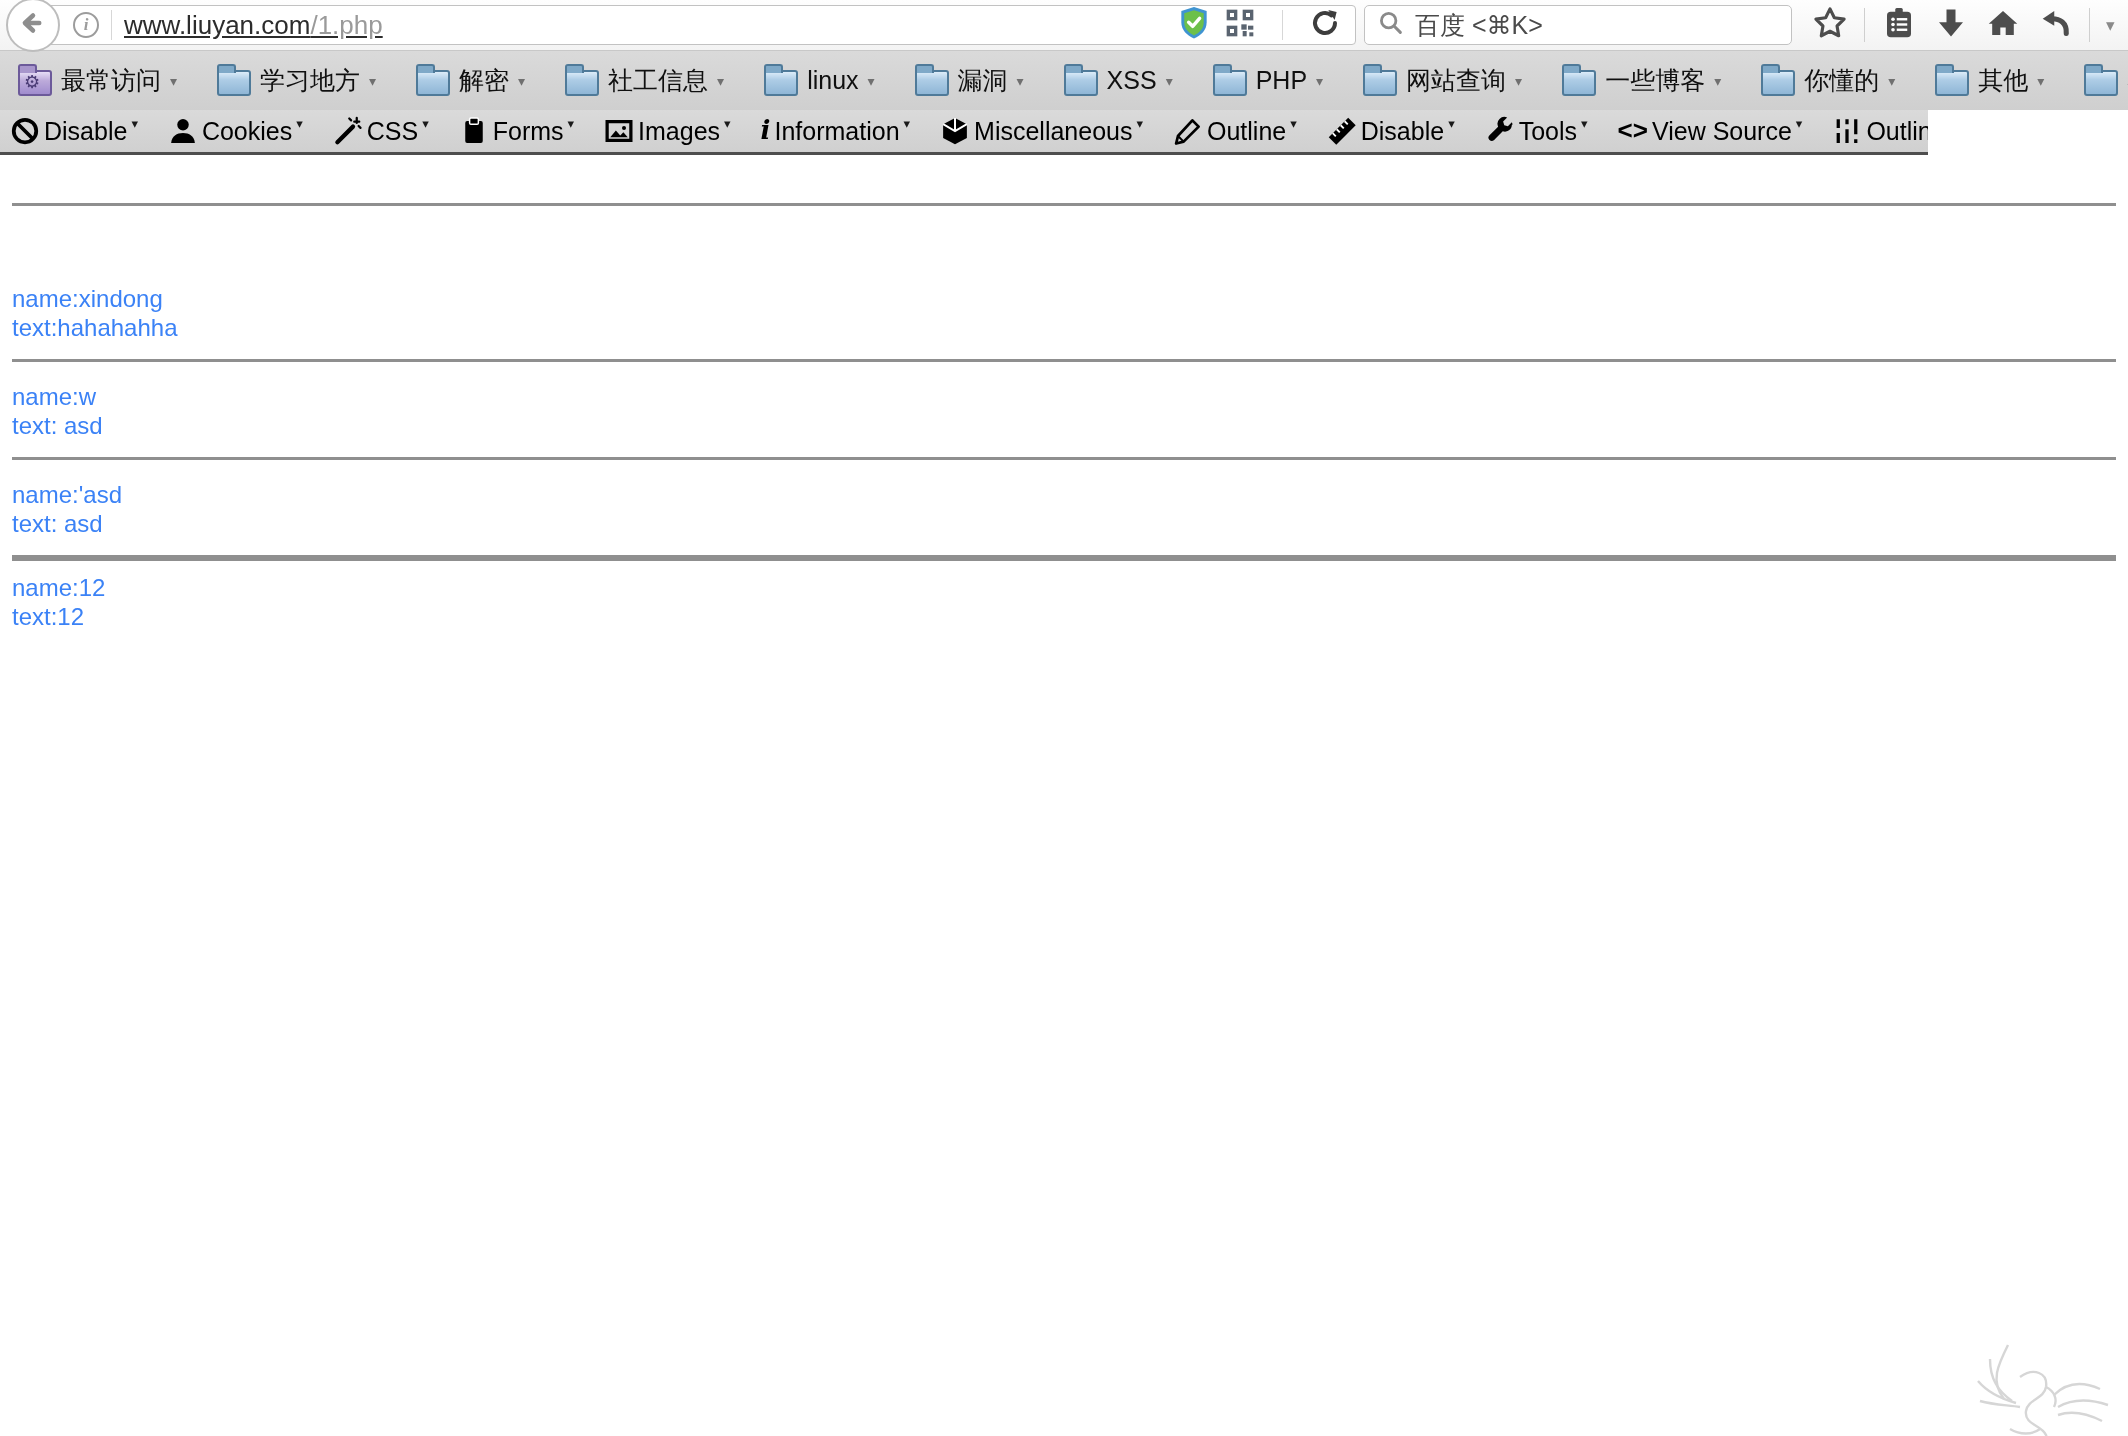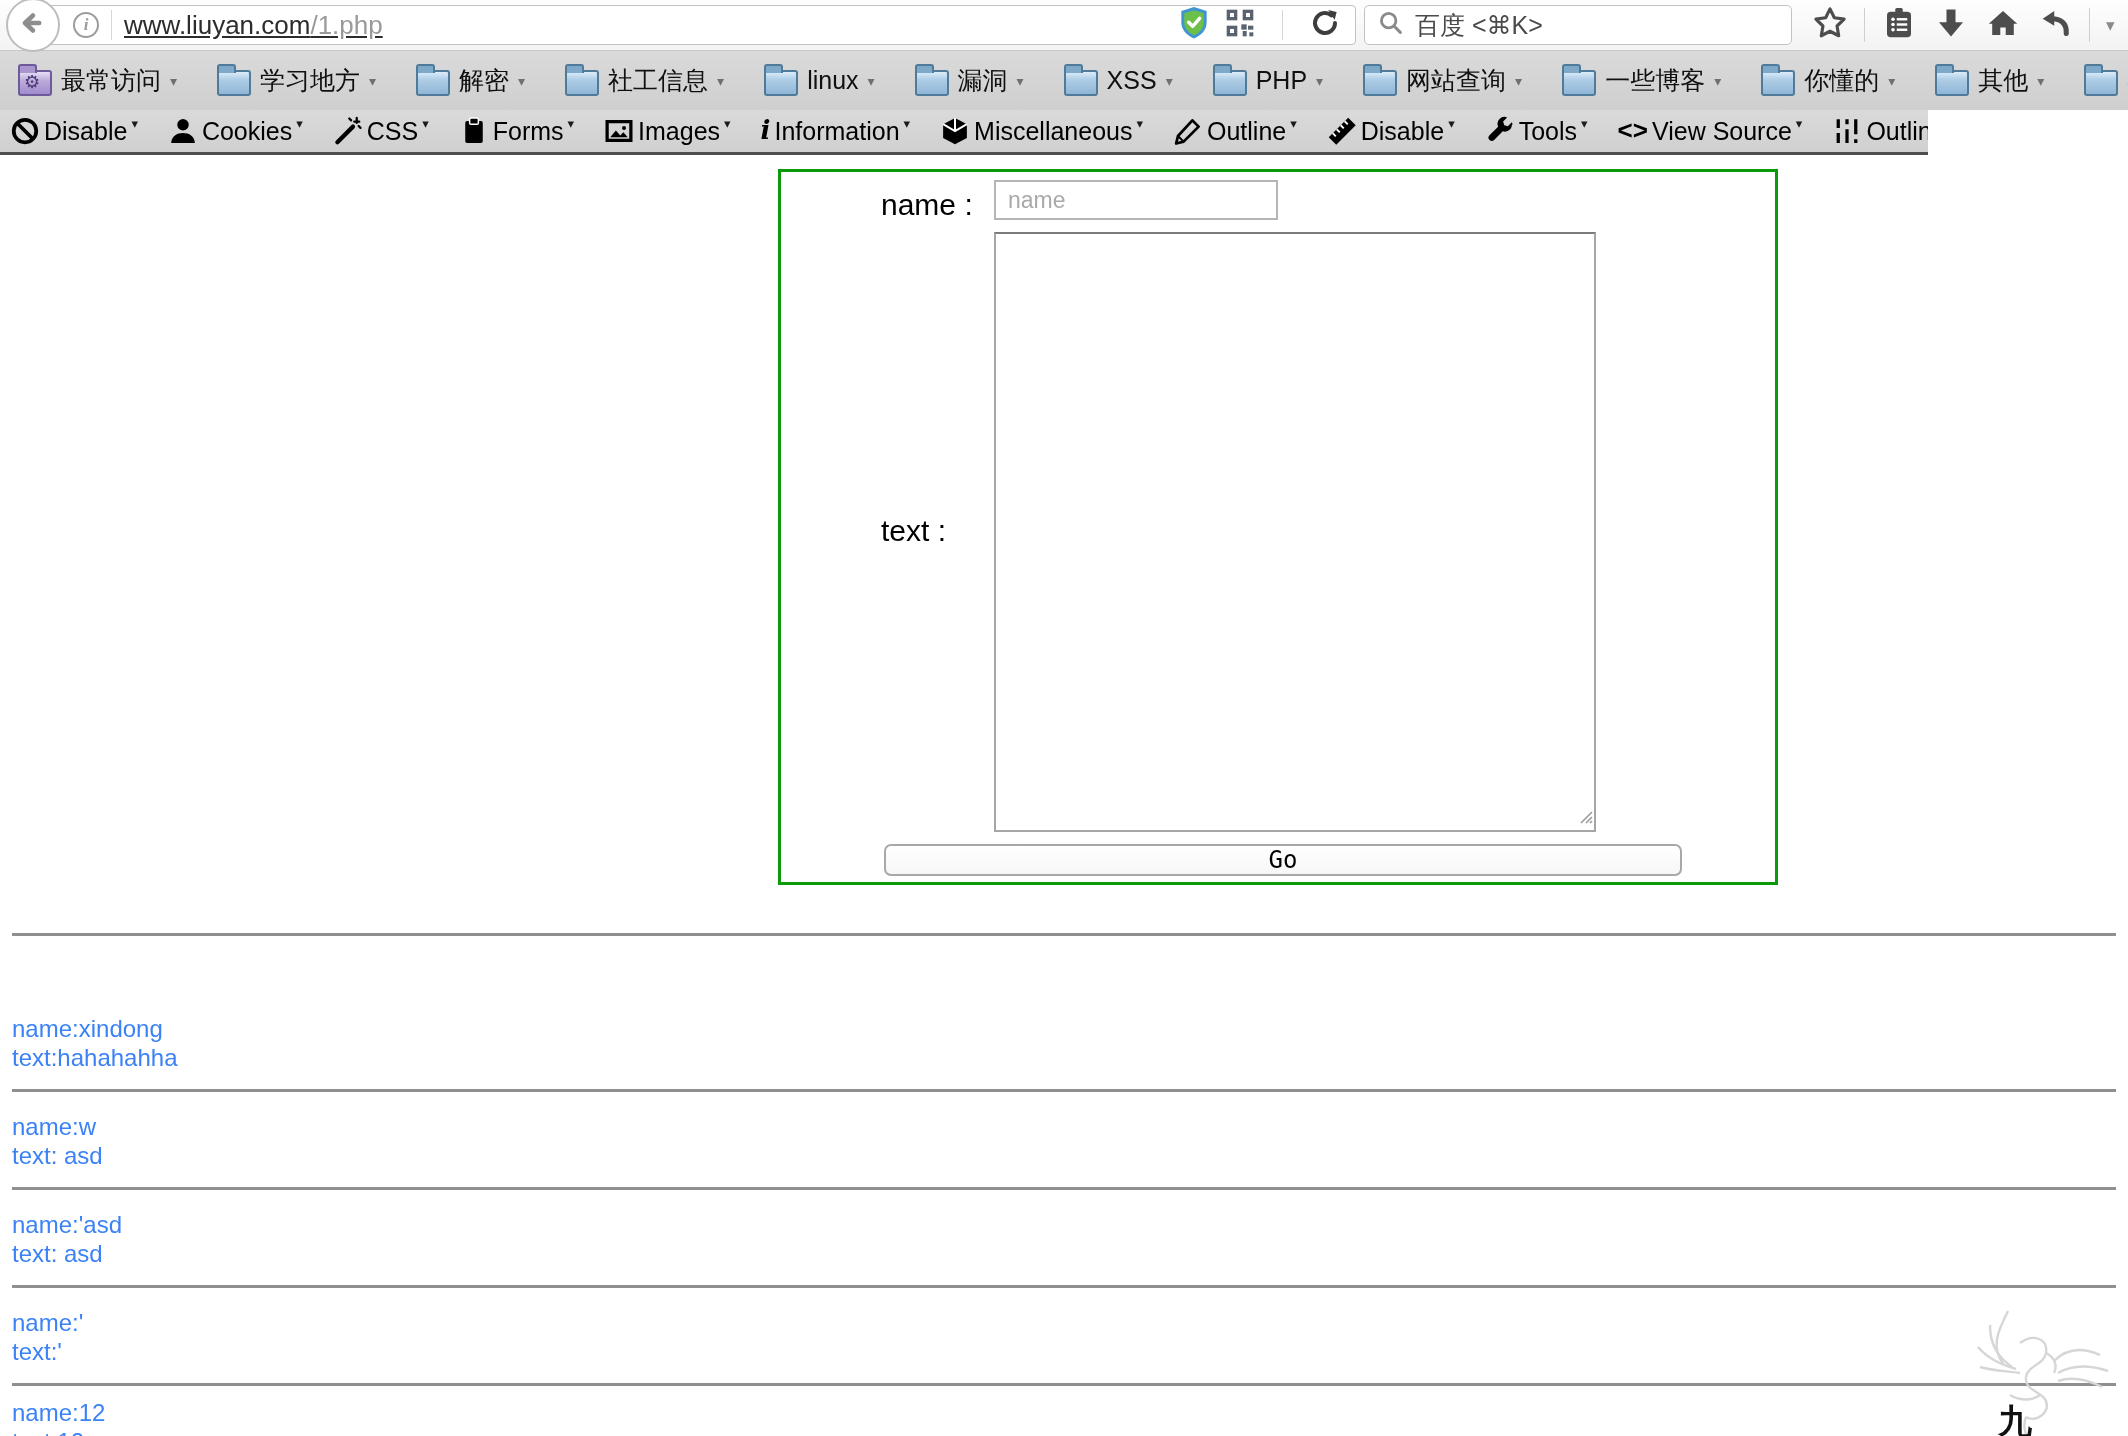--- a/index.html
+++ b/index.html
@@ -352,52 +352,35 @@
     <span class="dv-ico"><svg width="30" height="30" viewBox="0 0 24 24" stroke="#000" stroke-width="2.6">
           <path d="M5 2.5v7M5 13.5v8M12 2.5v4M12 10.5v11M19 2.5v12M19 18.5v3"></path>
         </svg></span>
     <span class="dv-label">Outline</span>
     <span class="caret">▾</span>
   </div>
 </div>
 
 <div class="content">
 
-  <div class="formbox">
-    <span class="lbl lbl-name">name :</span>
-    <input class="name-input" type="text" placeholder="name" style="">
-    <span class="lbl lbl-text">text :</span>
-    <span class="ta-wrap">
-      <textarea class="page-ta" style=""></textarea>
-      <span class="grip">
-        <svg width="16" height="16" viewBox="0 0 16 16">
-            <path d="M15 4L4 15M15 9L9 15M15 13l-2 2" stroke="#9a9a9a" stroke-width="1.6"></path>
-          </svg>
-      </span>
-    </span>
-    <button class="go-btn">Go</button>
-  </div>
 
   <div class="entries">
     <hr class="first">
     <div class="entry">
       <p class="p-first"><span>name:xindong</span><br><span>text:hahahahha</span></p>
     </div>
     <hr>
     <div class="entry">
       <p><span>name:w</span><br><span>text: asd</span></p>
     </div>
     <hr>
     <div class="entry">
       <p><span>name:'asd</span><br><span>text: asd</span></p>
     </div>
     <hr>
-    <div class="entry">
-      <p><span>name:'</span><br><span>text:'</span></p>
-    </div>
     <hr>
     <div class="entry">
       <p class="p-last"><span>name:12</span><br><span>text:12</span></p>
     </div>
   </div>
 
   <div class="watermark">
     <svg width="178" height="150" viewBox="0 0 178 150">
       <g fill="none" stroke="#d6d6d6" stroke-width="2.4">
         <path d="M58 8 C48 28 40 44 54 62"></path>

